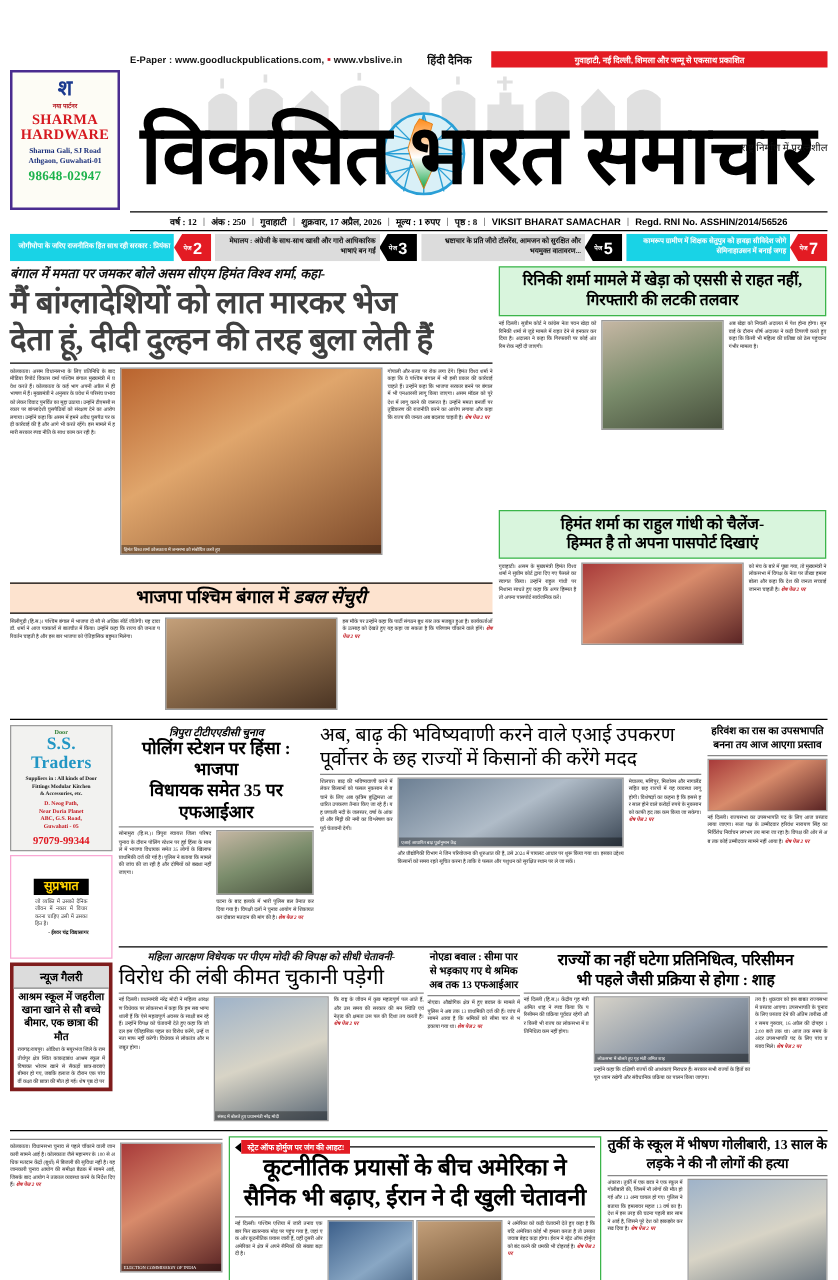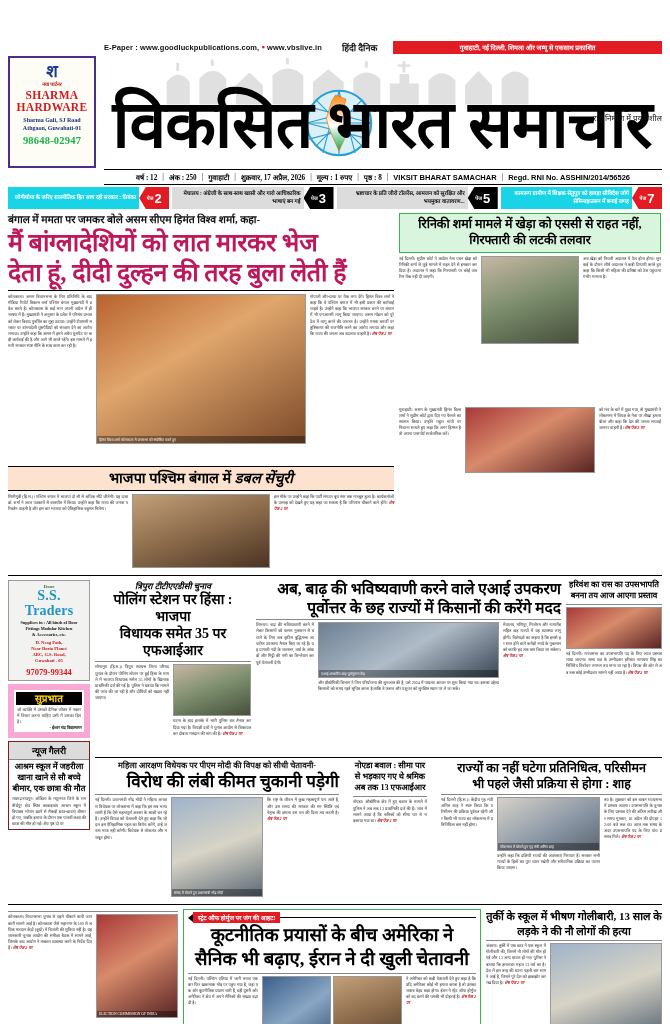--- a/index.html
+++ b/index.html
@@ -88,23 +88,23 @@
   .t-cyan .txt { background: #19d3e6; color: #fff; }
   .t-cyan .pg { background: #e31b23; clip-path: polygon(22% 0, 100% 0, 100% 100%, 22% 100%, 0 50%); }
   .t-grey .txt { background: #dcdcdc; color: #111; }
   .t-grey .pg { background: #000; clip-path: polygon(22% 0, 100% 0, 100% 100%, 22% 100%, 0 50%); }
 
   
   .lead-zone { display: flex; gap: 5px; margin-top: 4px; }
   .lead-left { width: 386px; }
   .lead-right { width: 262px; }
 
-  .kicker-italic { font-size: 10.5px; font-weight: bold; color: #111; line-height: 1.3; }
+  .kicker-italic { font-size: 10.5px; font-style: italic; font-weight: bold; color: #111; line-height: 1.3; }
   .lead-head {
-    font-size: 25px; font-weight: bold; line-height: 1.16; color: #be185d;
+    font-size: 25px; font-weight: bold; line-height: 1.16; color: #404040;
     letter-spacing: -.3px; margin-top: 1px;
   }
 
   .greenbox {
     border: 1.5px solid #3bb54a; background: #d9f5dd; padding: 3px 5px;
     font-size: 12.5px; font-weight: bold; line-height: 1.26; text-align: center; color: #000;
   }
   .greenbox.b2 { margin-top: 4px; }
 
   .peach-head {
@@ -147,34 +147,34 @@
   .adcol { width: 82px; }
   .ad-ss {
     border: 1px solid #9a9a9a; background: #f2f2f0; text-align: center; padding: 3px 2px;
   }
   .ad-ss .brand { font-size: 5px; color: #2e7d32; font-weight: bold; }
   .ad-ss .ttl { font-size: 14px; font-weight: bold; color: #2196c4; line-height: 1.05; letter-spacing: .2px; }
   .ad-ss .desc { font-size: 4.3px; font-weight: bold; color: #111; line-height: 1.35; margin-top: 2px; }
   .ad-ss .addr { font-size: 4.6px; font-weight: bold; color: #c2181f; line-height: 1.35; margin-top: 2px; }
   .ad-ss .ph { font-size: 8.5px; font-weight: bold; color: #e0161f; margin-top: 2px; }
 
-  .subhprabhat { border: 6px solid #f9a8d4; margin-top: 3px; padding: 2px; background:#fff; }
+  .subhprabhat { border: 1px solid #f9a8d4; margin-top: 3px; padding: 18px; background:#fff; }
   .subhprabhat .band { background: #000; color: #ffd400; font-size: 10px; font-weight: bold; text-align: center; line-height: 1.1; padding: 1px; }
   .subhprabhat .quote { font-size: 4.2px; line-height: 1.5; text-align: justify; padding: 2px 1px 0; color: #333; }
   .subhprabhat .by { font-size: 4.2px; text-align: right; font-weight: bold; color: #111; }
 
-  .newsgallery { border: 1px solid #7f1d1d; margin-top: 3px; }
+  .newsgallery { border: 3px solid #7f1d1d; margin-top: 3px; }
   .newsgallery .hd { background: #dcdcdc; border-bottom: 1px solid #888; text-align: center; font-size: 9px; font-weight: bold; padding: 2px; }
   .newsgallery .hl { font-size: 8.2px; font-weight: bold; line-height: 1.3; padding: 2px 3px; text-align: center; }
   .newsgallery .bd { font-size: 4.1px; line-height: 1.5; text-align: justify; padding: 0 3px 2px; color: #2a2a2a; word-break: break-all; }
 
   .midmain { flex: 1; }
   .small-kicker-it { font-size: 8.5px; font-style: italic; font-weight: bold; text-align: center; }
   .mid-head { font-size: 14px; font-weight: bold; line-height: 1.22; text-align: center; }
-  .mid-head2 { font-size: 15.5px; font-weight: bold; line-height: 1.2; text-align: right; }
+  .mid-head2 { font-size: 15.5px; font-weight: normal; line-height: 1.2; text-align: left; }
 
   .rightcol-narrow { width: 96px; }
   .rc-head { font-size: 8.2px; font-weight: bold; line-height: 1.34; text-align: center; }
 
   
   .bot-zone { display: flex; gap: 5px; margin-top: 4px; }
   .bl { width: 170px; }
   .bc { flex: 1; }
   .br { width: 176px; }
   .bot-head-l { font-size: 9.6px; font-weight: bold; line-height: 1.32; text-align: center; }
@@ -373,20 +373,24 @@
           <span>नई दिल्ली। सुप्रीम कोर्ट ने कांग्रेस नेता पवन खेड़ा को रिनिकी शर्मा से जुड़े मामले में राहत देने से इनकार कर दिया है। अदालत ने कहा कि गिरफ्तारी पर कोई अंतरिम रोक नहीं दी जाएगी।</span>
         </div>
         <div style="flex:1">
           <div class="photo p5" style="height:88px"></div>
         </div>
         <div style="width:78px" class="btext">
           <span>अब खेड़ा को निचली अदालत में पेश होना होगा। सुनवाई के दौरान शीर्ष अदालत ने कड़ी टिप्पणी करते हुए कहा कि किसी भी महिला की प्रतिष्ठा को ठेस पहुंचाना गंभीर मामला है।</span>
         </div>
       </div>
 
+      <div class="greenbox b2">
+        <div>हिमंत शर्मा का राहुल गांधी को चैलेंज-</div>
+        <div>हिम्मत है तो अपना पासपोर्ट दिखाएं</div>
+      </div>
 
       <div class="cols3" style="margin-top:3px; height:92px">
         <div style="width:62px" class="btext">
           <span>गुवाहाटी। असम के मुख्यमंत्री हिमंत विश्व शर्मा ने सुप्रीम कोर्ट द्वारा दिए गए फैसले का स्वागत किया। उन्होंने राहुल गांधी पर निशाना साधते हुए कहा कि अगर हिम्मत है तो अपना पासपोर्ट सार्वजनिक करें।</span>
         </div>
         <div style="flex:1">
           <div class="photo p6" style="height:66px"></div>
         </div>
         <div style="width:62px" class="btext">
           <span>को मंच के बारे में पूछा गया, तो मुख्यमंत्री ने लोकसभा में विपक्ष के नेता पर तीखा हमला बोला और कहा कि देश की जनता सच्चाई जानना चाहती है।</span>
@@ -482,21 +486,21 @@
           <div class="photo p6" style="height:42px"></div>
           <div class="btext" style="margin-top:2px">
             <span>नई दिल्ली। राज्यसभा का उपसभापति पद के लिए आज प्रस्ताव लाया जाएगा। सत्ता पक्ष के उम्मीदवार हरिवंश नारायण सिंह का निर्विरोध निर्वाचन लगभग तय माना जा रहा है। विपक्ष की ओर से अब तक कोई उम्मीदवार सामने नहीं आया है।</span>
             <span class="credit">शेष पेज 2 पर</span>
           </div>
         </div>
       </div>
 
       <div class="rule-black"></div>
 
-      <div style="display:flex; gap:14px">
+      <div style="display:flex; gap:3px">
         <div style="width:244px">
           <div class="kicker-italic" style="font-size:8.2px; text-align:center">महिला आरक्षण विधेयक पर पीएम मोदी की विपक्ष को सीधी चेतावनी-</div>
           <div class="mid-head2" style="font-size:17px">विरोध की लंबी कीमत चुकानी पड़ेगी</div>
           <div class="rule-thin"></div>
           <div class="cols3" style="height:104px">
             <div style="width:72px" class="btext">
               <span>नई दिल्ली। प्रधानमंत्री नरेंद्र मोदी ने महिला आरक्षण विधेयक पर लोकसभा में कहा कि हम सब भाग्यशाली हैं कि ऐसे महत्वपूर्ण अवसर के साक्षी बन रहे हैं।</span>
               <span>उन्होंने विपक्ष को चेतावनी देते हुए कहा कि जो दल इस ऐतिहासिक पहल का विरोध करेंगे, उन्हें जनता माफ नहीं करेगी। विधेयक से लोकतंत्र और मजबूत होगा।</span>
             </div>
             <div style="flex:1">

